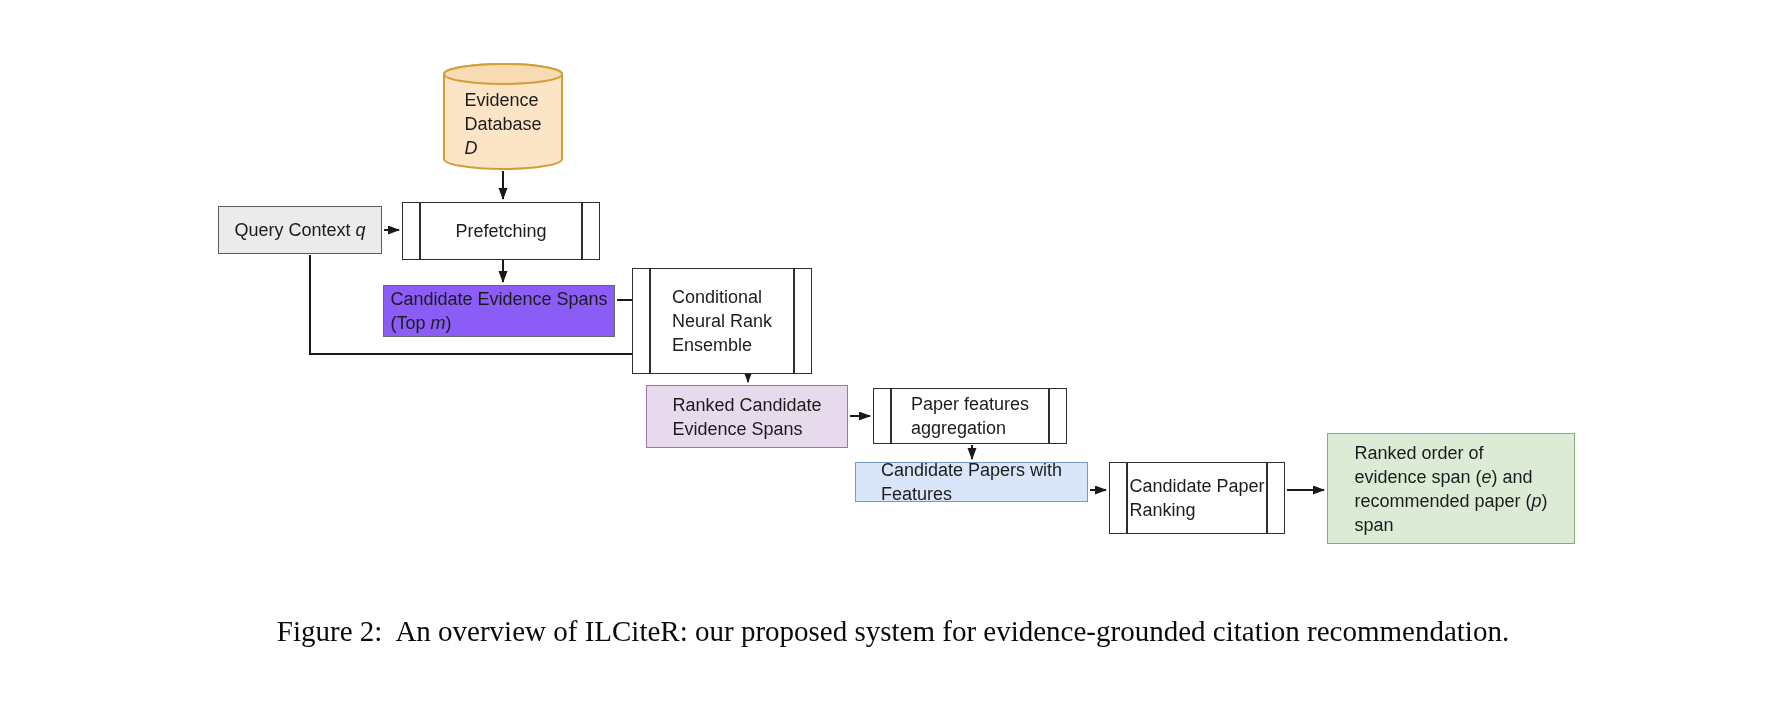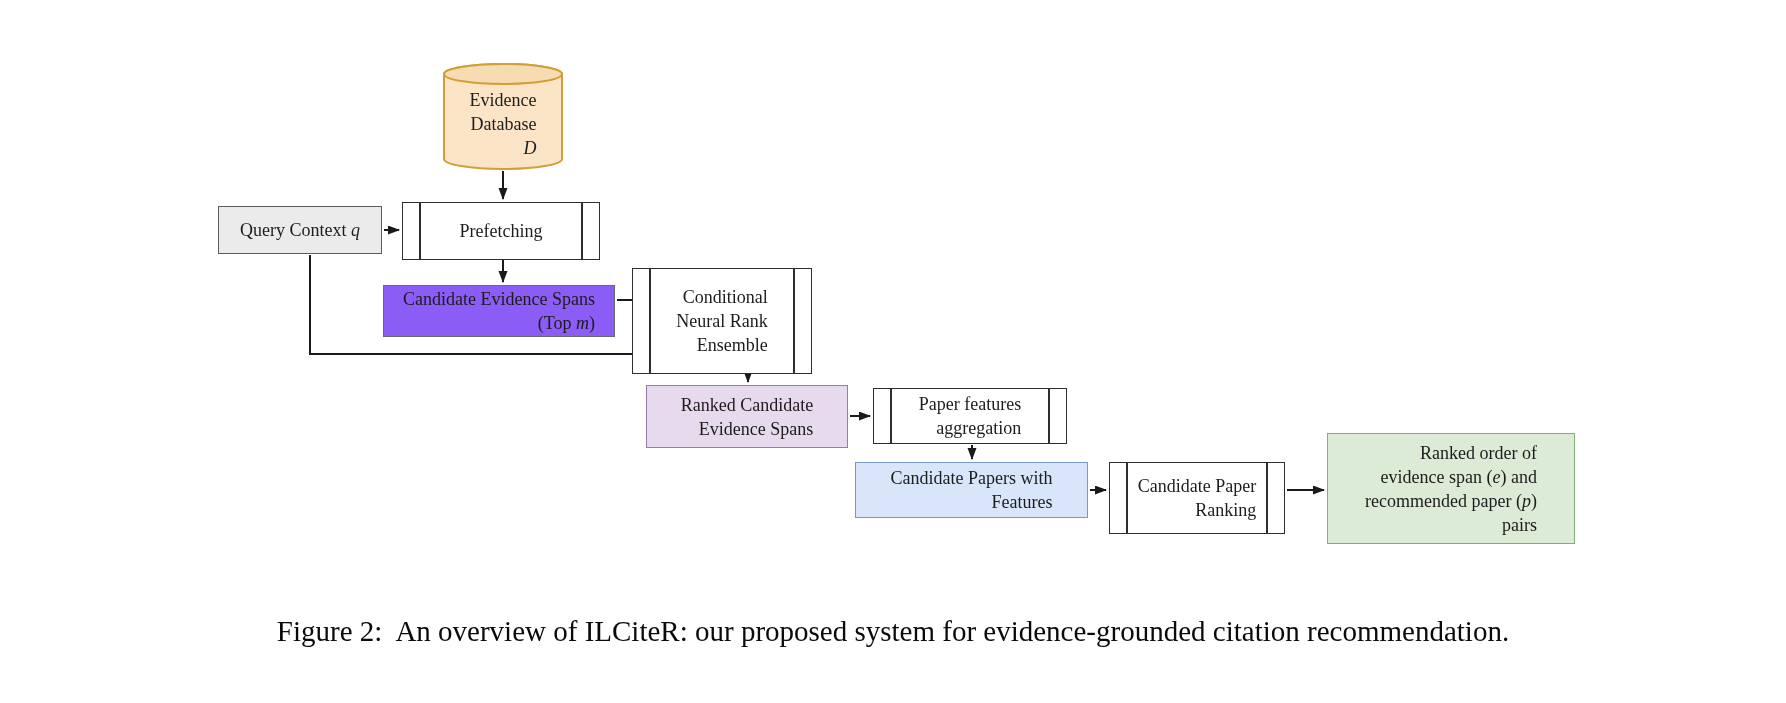--- a/index.html
+++ b/index.html
@@ -8,21 +8,21 @@
     width:1786px;height:703px;
     background:#ffffff;
     font-family:"Liberation Sans","DejaVu Sans",sans-serif;
     overflow:hidden;
   }
   #edges{position:absolute;left:0;top:0;width:1786px;height:703px;}
   .edge{fill:none;stroke:#1a1a1a;stroke-width:2px;}
   .node{
     position:absolute;box-sizing:border-box;
     display:flex;align-items:center;justify-content:center;
-    font-size:18px;line-height:24px;color:#1c1c1c;text-align:right;font-family:Liberation Serif, serif;
+    font-size:18px;line-height:24px;color:#1c1c1c;text-align:left;
   }
   .node.box,.node.process{border:1px solid #701a75;}
   .node .label{position:relative;z-index:2;}
   .node .ln{white-space:nowrap;}
   .node em{font-style:italic;font-family:inherit;}
   .pbar{position:absolute;top:0;bottom:0;width:0;border-left:2px solid #333;z-index:1;}
   .pbar.left{left:16px;}
   .pbar.right{right:16px;}
   .node.cylinder{border:none;}
   .node.cylinder svg{position:absolute;left:0;top:0;z-index:0;}
@@ -101,39 +101,39 @@
         </div>
       </div>
       <div class="node process" style="left: 873px; top: 388px; width: 194px; height: 56px; background: rgb(255, 255, 255); border-color: rgb(46, 46, 46);">
         <div class="pbar left" style="border-color: rgb(46, 46, 46);"></div>
         <div class="pbar right" style="border-color: rgb(46, 46, 46);"></div>
         <div class="label">
           <div class="ln"><span>Paper features</span></div>
           <div class="ln"><span>aggregation</span></div>
         </div>
       </div>
-      <div class="node box" style="left: 855px; top: 462px; width: 233px; height: 56px; background: rgb(217, 230, 250); border-color: rgb(122, 151, 201);">
+      <div class="node box" style="left: 855px; top: 462px; width: 233px; height: 40px; background: rgb(217, 230, 250); border-color: rgb(122, 151, 201);">
         <div class="label">
           <div class="ln"><span>Candidate Papers with</span></div>
           <div class="ln"><span>Features</span></div>
         </div>
       </div>
       <div class="node process" style="left: 1109px; top: 462px; width: 176px; height: 72px; background: rgb(255, 255, 255); border-color: rgb(46, 46, 46);">
         <div class="pbar left" style="border-color: rgb(46, 46, 46);"></div>
         <div class="pbar right" style="border-color: rgb(46, 46, 46);"></div>
         <div class="label">
           <div class="ln"><span>Candidate Paper</span></div>
           <div class="ln"><span>Ranking</span></div>
         </div>
       </div>
       <div class="node box" style="left: 1327px; top: 433px; width: 248px; height: 111px; background: rgb(220, 235, 214); border-color: rgb(131, 173, 118);">
         <div class="label">
           <div class="ln"><span>Ranked order of</span></div>
           <div class="ln"><span>evidence span (</span><em>e</em><span>) and</span></div>
           <div class="ln"><span>recommended paper (</span><em>p</em><span>)</span></div>
-          <div class="ln"><span>pairs</span></div>
+          <div class="ln"><span>span</span></div>
         </div>
       </div>
     </div>
   <div class="caption">
     <span class="cap-label">Figure 2:</span><span>An overview of ILCiteR: our proposed system for evidence-grounded citation recommendation.</span>
   </div>
 </div>
 
 </body></html>

